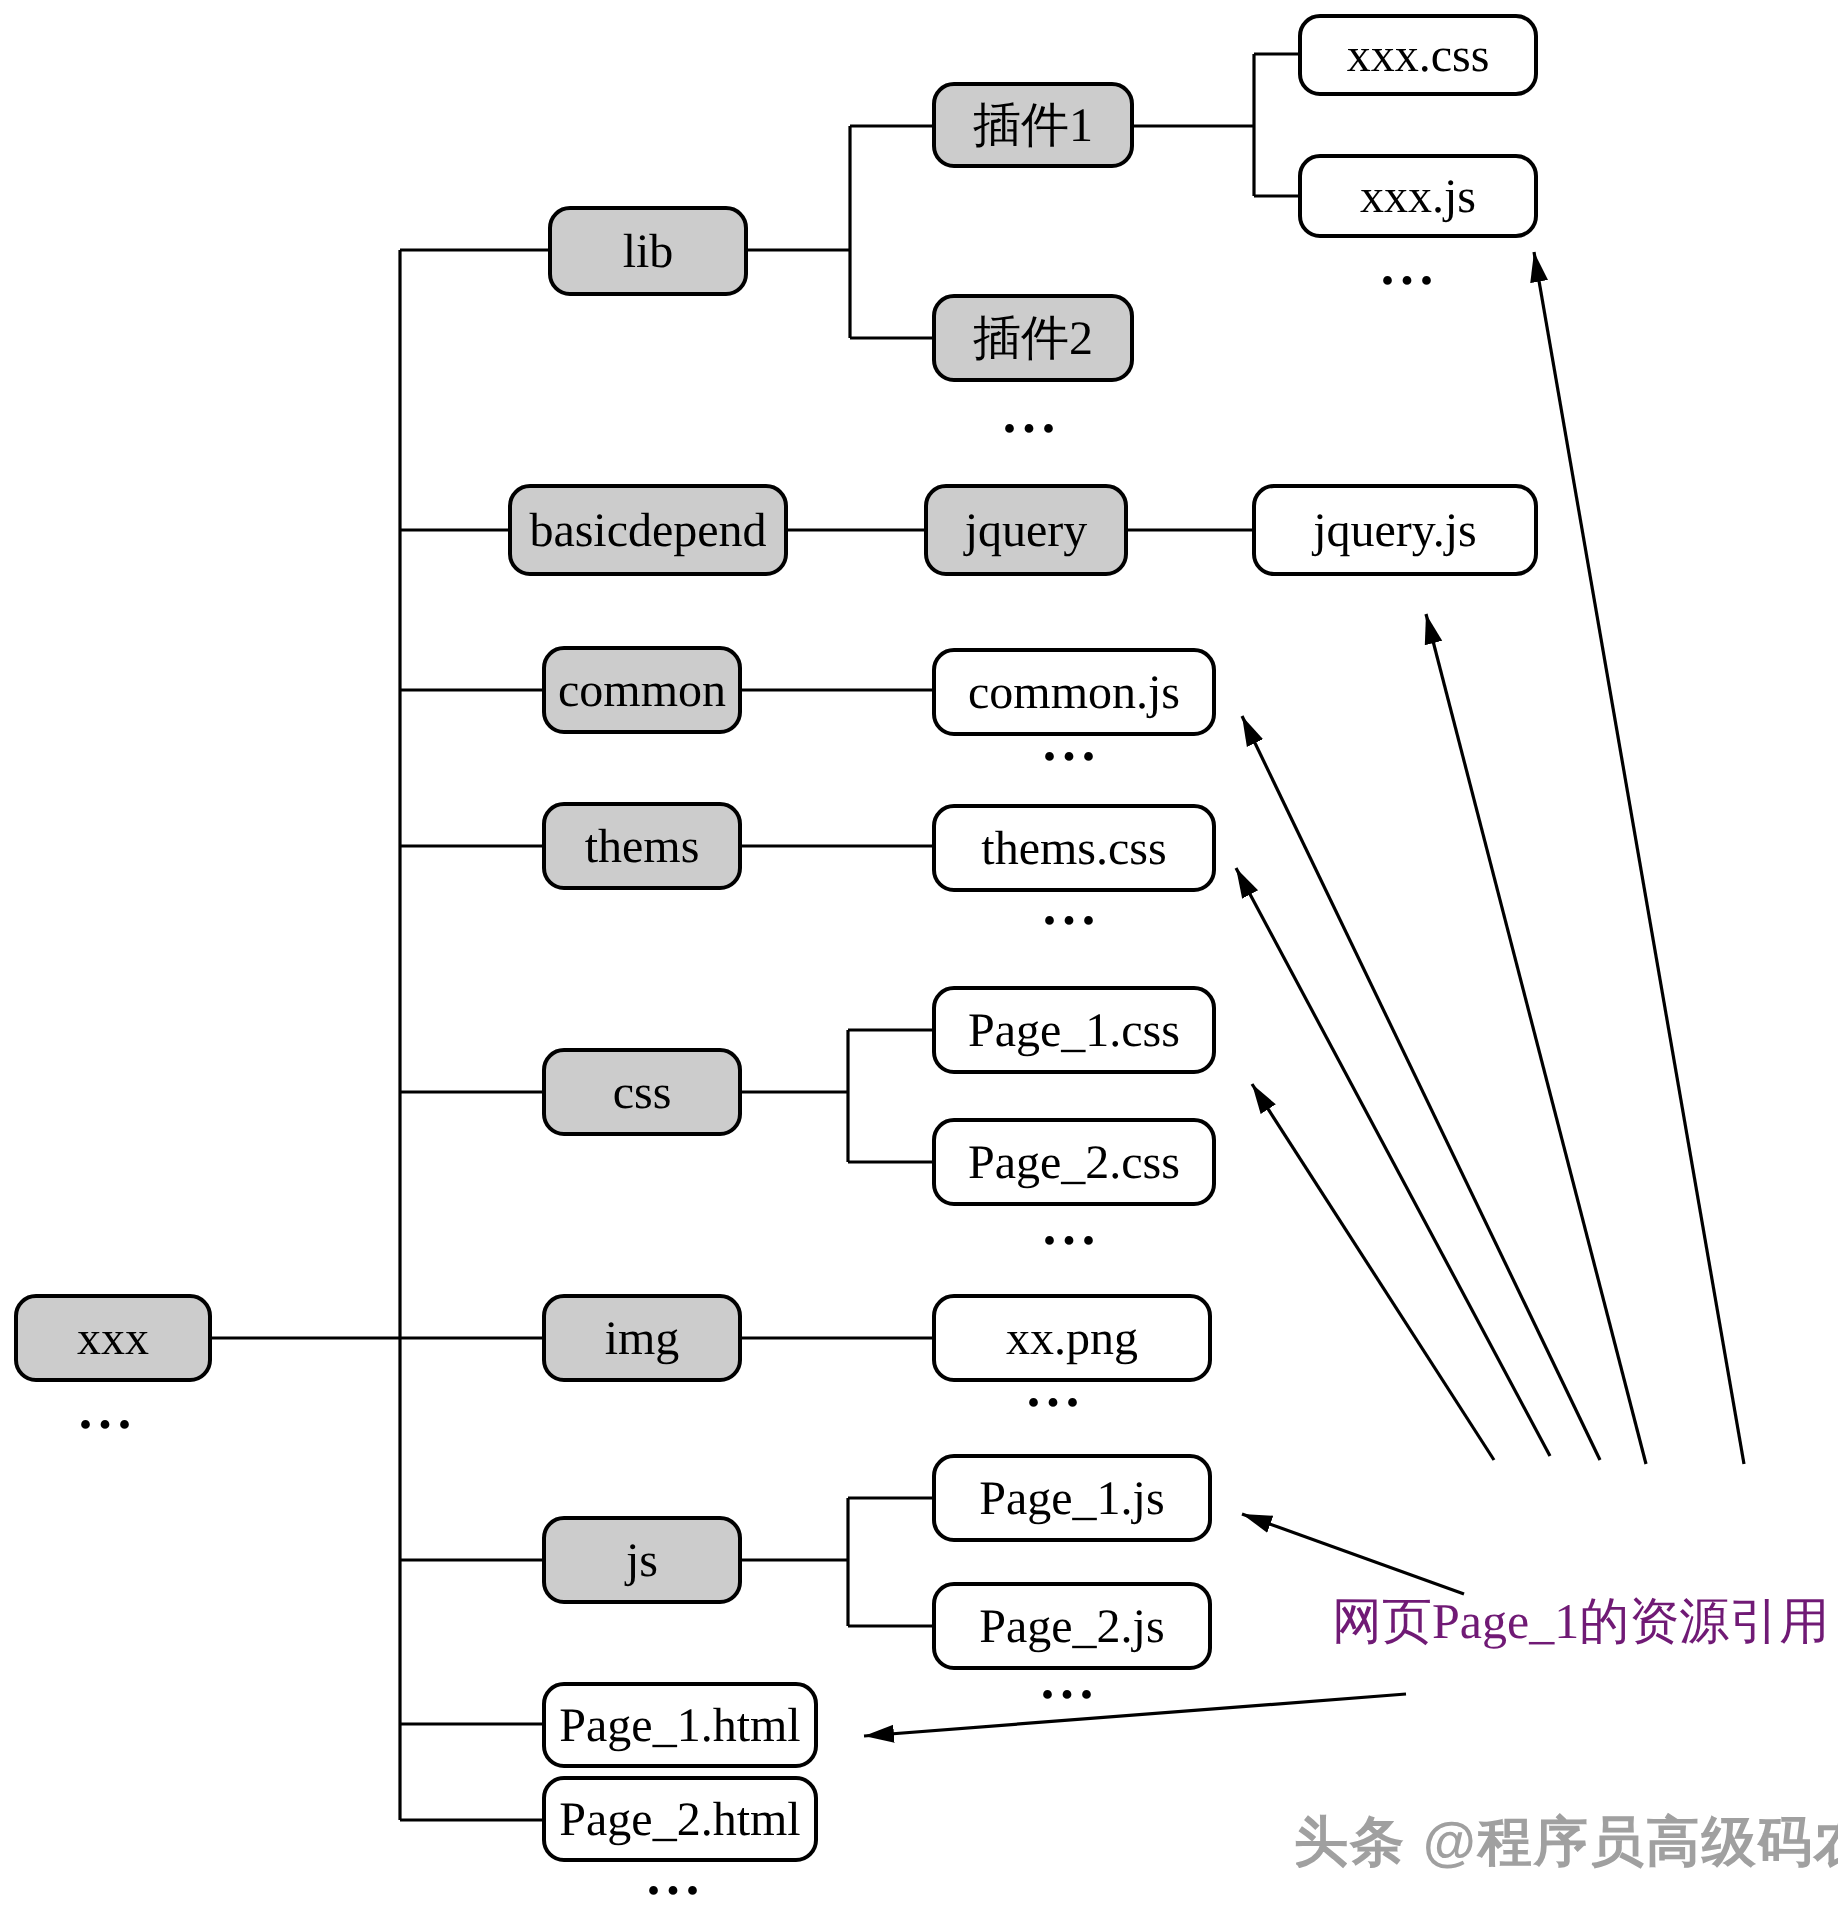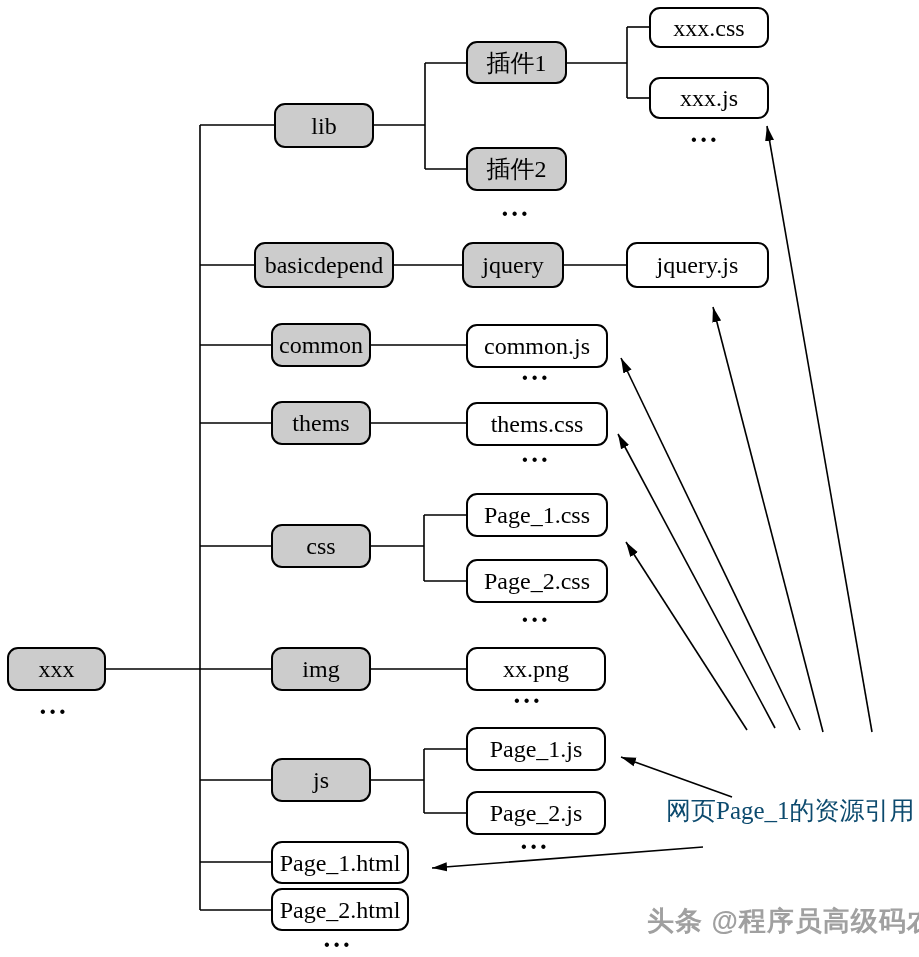--- a/index.html
+++ b/index.html
@@ -12,21 +12,21 @@
     overflow: hidden;
   }
   svg { position: absolute; left: 0; top: 0; }
   svg text {
     font-family: "Liberation Serif", "DejaVu Serif", serif;
     fill: #000000;
   }
   .annotation {
     position: absolute;
     font-size: 25px;
-    color: #0c4a6e;
+    color: #701a75;
     white-space: nowrap;
     font-family: "Liberation Serif", "DejaVu Serif", serif;
     text-align: right;
   }
   .watermark {
     position: absolute;
     font-size: 27px;
     font-weight: bold;
     letter-spacing: 1px;
     white-space: nowrap;

